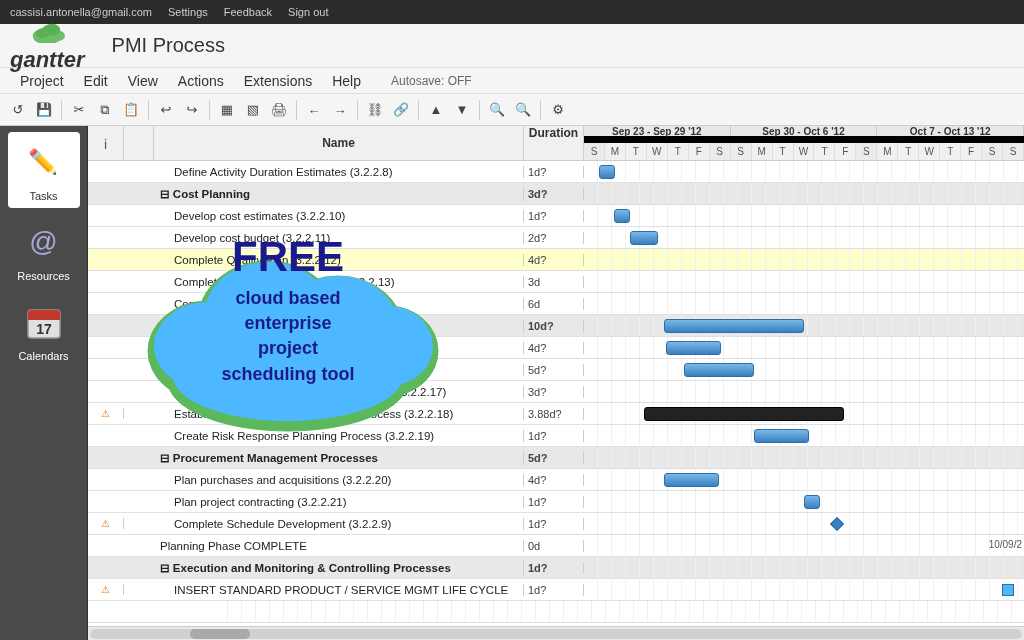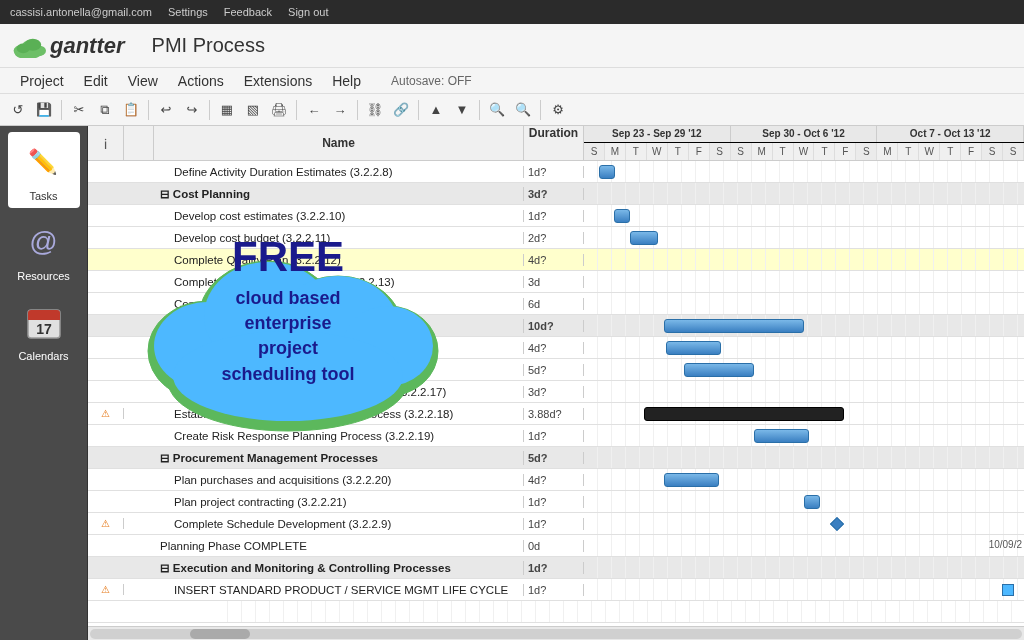--- a/index.html
+++ b/index.html
@@ -26,20 +26,21 @@
       height: 44px;
       display: flex;
       align-items: center;
       padding: 0 10px;
       gap: 12px;
     }
     #logo {
       display: flex;
       align-items: center;
       gap: 4px;
+      flex-direction: column;
     }
     #logo-text {
       font-size: 22px;
       font-weight: bold;
       color: #333;
     }
     #logo-cloud {
       width: 36px;
       height: 24px;
     }
@@ -190,21 +191,21 @@
     }
     #gantt-chart-header {
       flex: 1;
       display: flex;
       flex-direction: column;
       overflow: hidden;
     }
     .gantt-week-row {
       display: flex;
       height: 17px;
-      border-bottom: 1px solid #000000;
+      border-bottom: 7px solid #000000;
       justify-content: space-between;
     }
     .gantt-week-label {
       flex: 1;
       border-right: 1px solid #ccc;
       display: flex;
       align-items: center;
       justify-content: center;
       font-size: 10px;
       font-weight: bold;

